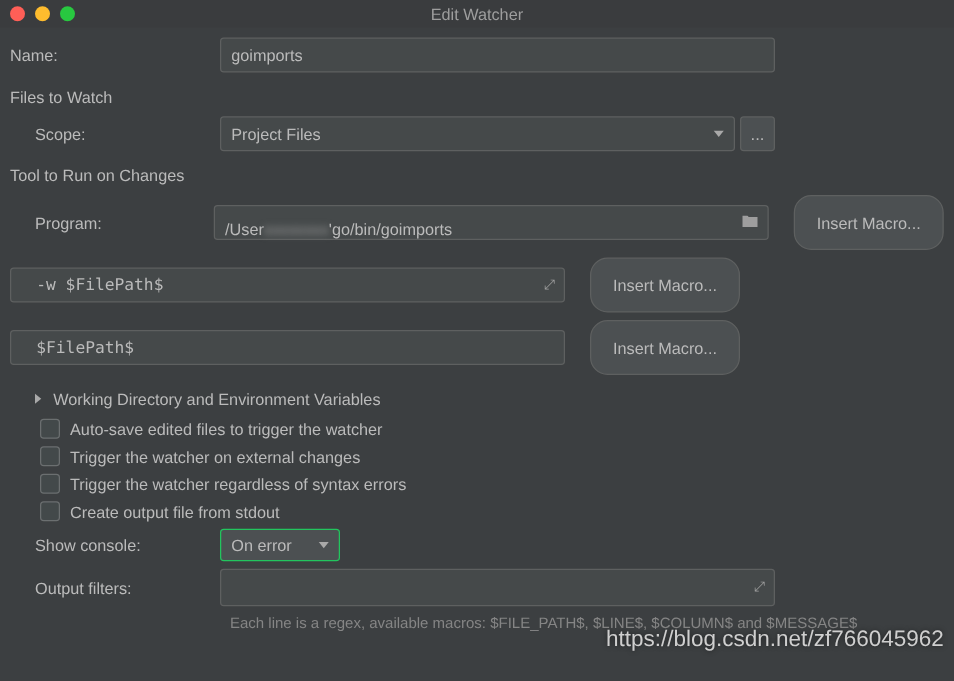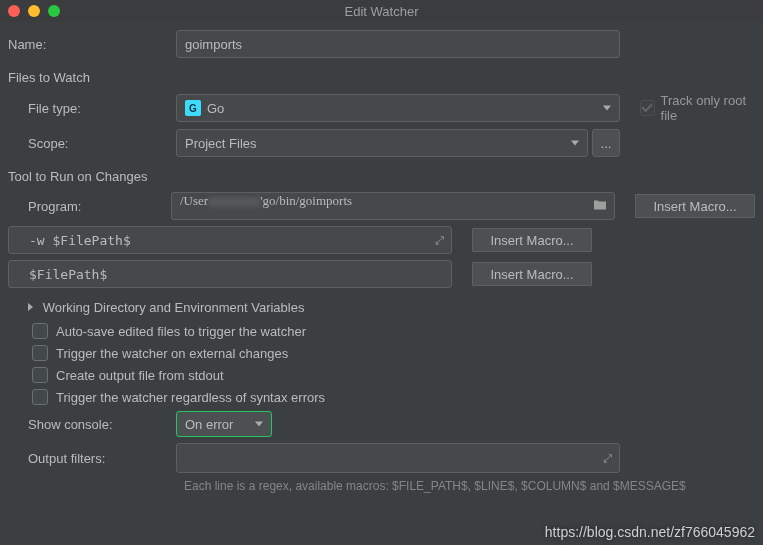--- a/index.html
+++ b/index.html
@@ -97,24 +97,24 @@
     margin-right: 6px;
     vertical-align: 2px;
   }
   .mono { font-family: "Menlo", "Consolas", monospace; padding-left: 20px; }
   .with-inner-icon { position: relative; }
   .inner-icon-right {
     position: absolute; right: 8px; top: 50%; transform: translateY(-50%);
     color: #9e9e9e; font-size: 13px;
   }
   .macro-btn {
-    height: 24px;
+    height: 44px;
     background: #4c5052;
     border: 1px solid #5e6060;
-    border-radius: 1px;
+    border-radius: 14px;
     color: #bbbbbb;
     padding: 0 14px;
     font-size: 13px;
     cursor: pointer;
     width: 120px;
     white-space: nowrap;
   }
   .go-icon {
     display: inline-flex; align-items: center; justify-content: center;
     width: 16px; height: 16px; background: #3ddcff; color: #003040;
@@ -137,22 +137,22 @@
   .cbox.disabled { opacity: .5; }
   .mini-select {
     height: 26px; width: 96px;
     background: #4c5052; border: 1px solid #22c55e; border-radius: 3px;
     display: inline-flex; align-items: center; padding: 0 8px; position: relative;
     color: #bbbbbb;
   }
   .filter-input { width: 444px; height: 30px; }
   .hint { color: #858585; font-size: 12px; padding-left: 176px; margin-top: 4px;}
   .watermark {
-    position: absolute; right: 8px; bottom: 5px;
-    color: #cfcfcf; font-size: 14px;
+    position: absolute; right: 8px; bottom: 23px;
+    color: #cfcfcf; font-size: 18px;
     text-shadow: 0 0 4px rgba(0,0,0,.5);
   }
   .right-chk { display: inline-flex; align-items: center; gap: 6px; opacity: .7;}
   .expand-icon { font-size: 11px; }
   .blur { filter: blur(3px); color:#999; display:inline-block;}
 </style>
 </head>
 <body>
 
 <div class="titlebar">
@@ -166,50 +166,36 @@
 
 <div class="form">
 
   <div class="row">
     <div class="lbl">Name:</div>
     <input class="input" value="goimports" style="">
   </div>
 
   <div class="section-header">Files to Watch</div>
 
-  <div class="row">
-    <div class="lbl ind1">File type:</div>
-    <div class="select">
-      <span class="go-icon">G</span>
-      <span>Go</span>
-      <span class="caret"></span>
-    </div>
-    <div class="right-col">
-      <label class="right-chk">
-        <span class="cbox checked disabled"></span>
-        <span>Track only root file</span>
-      </label>
-    </div>
-  </div>
 
   <div class="row">
     <div class="lbl ind1">Scope:</div>
     <div class="select short">
       <span>Project Files</span>
       <span class="caret"></span>
     </div>
     <button class="btn-square">...</button>
   </div>
 
   <div class="section-header">Tool to Run on Changes</div>
 
   <div class="row">
     <div class="lbl ind1">Program:</div>
     <div class="with-inner-icon field-col">
-      <div class="input" style="display:flex;align-items:flex-start;font-family:Liberation Serif, serif;">
+      <div class="input" style="display:flex;align-items:flex-end;">
         <span>/User</span>
         <span class="blur">xxxxxxxx</span>
         <span>'go/bin/goimports</span>
       </div>
       <span class="inner-icon-right">
         <svg width="14" height="12" viewBox="0 0 14 12">
             <path fill="#9e9e9e" d="M1 2h4l1 1h7v8H1z"></path>
           </svg>
       </span>
     </div>
@@ -243,25 +229,25 @@
   <div class="check-row">
     <span class="cbox"></span>
     <span>Auto-save edited files to trigger the watcher</span>
   </div>
   <div class="check-row">
     <span class="cbox"></span>
     <span>Trigger the watcher on external changes</span>
   </div>
   <div class="check-row">
     <span class="cbox"></span>
+    <span>Trigger the watcher regardless of syntax errors</span>
+  </div>
+  <div class="check-row">
+    <span class="cbox"></span>
     <span>Create output file from stdout</span>
-  </div>
-  <div class="check-row">
-    <span class="cbox"></span>
-    <span>Trigger the watcher regardless of syntax errors</span>
   </div>
 
   <div class="row" style="margin-top:6px;">
     <div class="lbl ind1">Show console:</div>
     <div class="mini-select">
       <span>On error</span>
       <span class="caret"></span>
     </div>
   </div>
 

